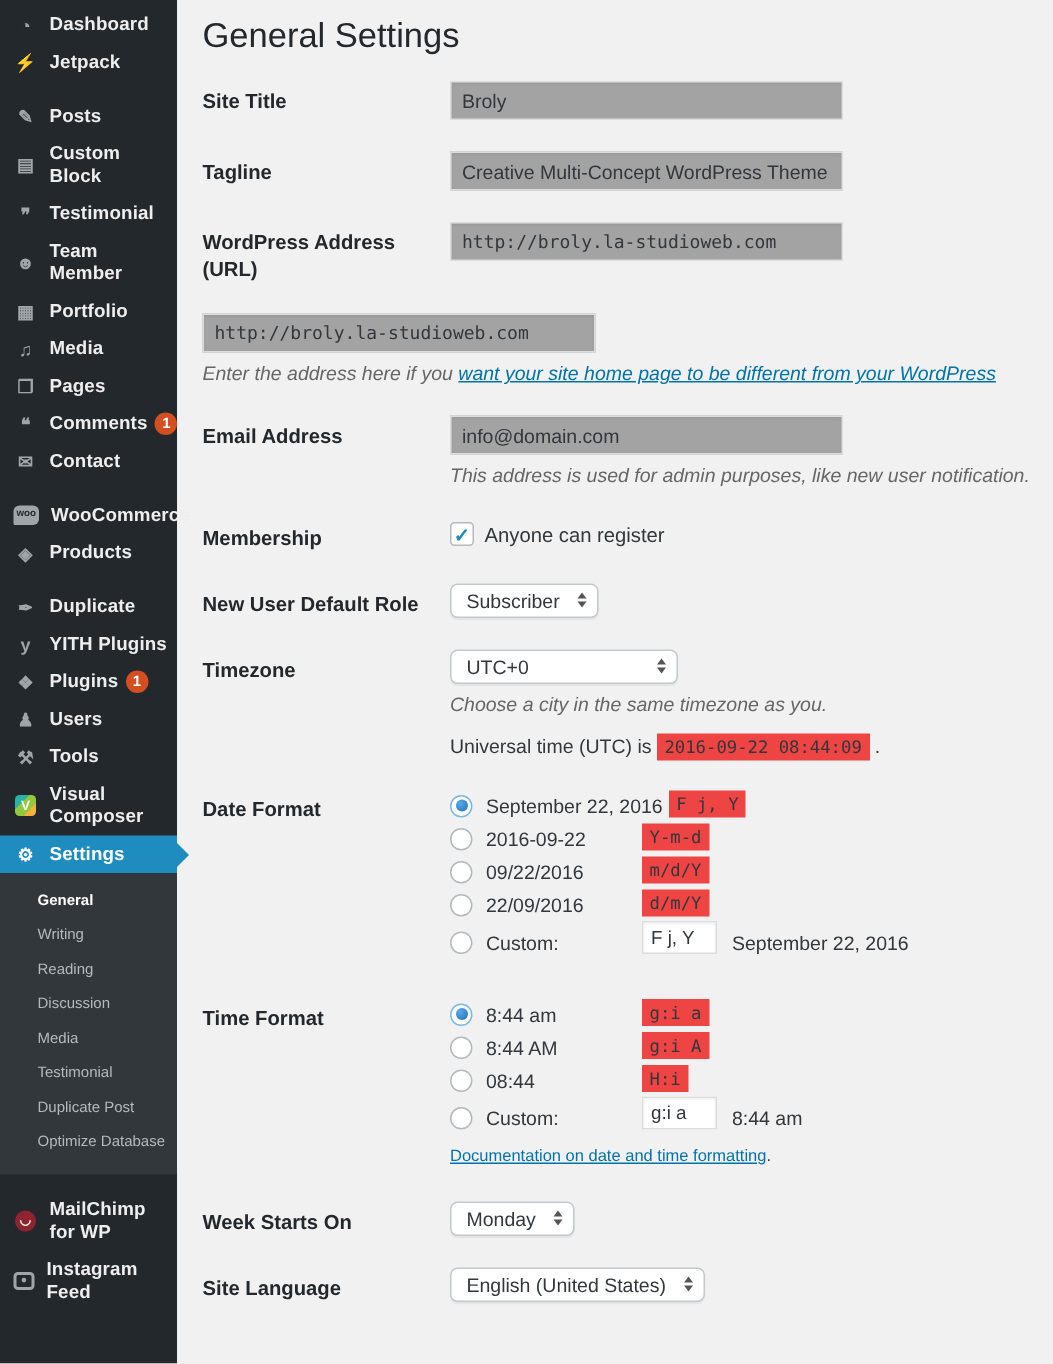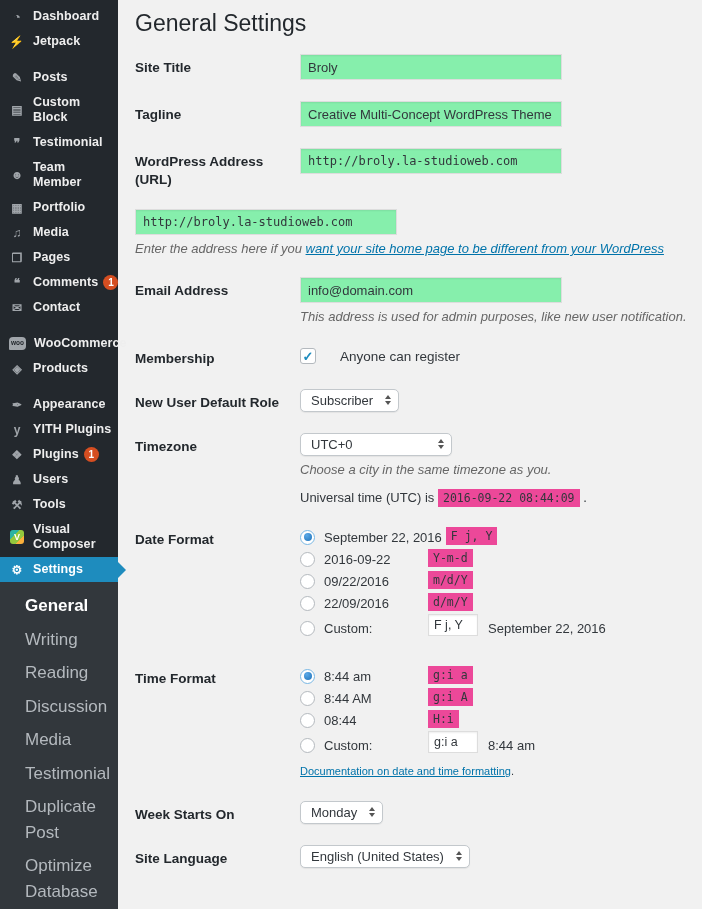--- a/index.html
+++ b/index.html
@@ -23,21 +23,21 @@
   .mlabel{letter-spacing:.1px}
   .badge{margin-left:5px;background:var(--badge);color:#fff;border-radius:50%;
     min-width:15px;height:15px;line-height:15px;text-align:center;font-size:10px;
     font-weight:700;flex-shrink:0}
   .menu-item.active{background:var(--highlight);color:#fff}
   .menu-item.active .mi{color:#fff}
   .menu-item.active::after{content:'';position:absolute;right:-8px;top:50%;
     margin-top:-8px;border:8px solid transparent;border-left:8px solid var(--highlight);
     border-right:0;z-index:5}
   .submenu{background:var(--submenu-bg);padding:7px 0 10px}
-  .submenu-item{padding:4px 4px 4px 25px;color:#b4b9be;font-size:17px;
+  .submenu-item{padding:4px 4px 4px 25px;color:#b4b9be;font-size:10px;
     font-weight:400;cursor:pointer;line-height:1.5}
   .submenu-item.current{color:#fff;font-weight:700}
   
   .mi.woo{background:#a0a5aa;color:#23282d;border-radius:4px 4px 4px 1px;
     font-size:6.5px;font-weight:700;padding:3px 0;width:17px}
   .mi.vc{background:linear-gradient(135deg,#2bb3a3 0 35%,#93c83d 35% 70%,#fbb03b 70% 100%);
     color:#fff;border-radius:3px;width:14px;height:14px;line-height:14px;
     font-size:9px;font-weight:700;margin-left:1px;margin-right:9px}
   .mi.mc{background:#8e2430;color:#fff;border-radius:50%;width:14px;height:14px;
     line-height:12px;font-size:9px;margin-left:1px;margin-right:9px}
@@ -45,41 +45,41 @@
     height:12px;line-height:8px;font-size:7px}
 
   
   .content{flex:1;min-width:0;padding:9px 0 20px 17px;overflow:hidden}
   h1{font-size:23px;font-weight:400;color:#23282d;line-height:29px;margin-bottom:16px}
   .row{display:flex;margin-bottom:21px}
   .th{width:165px;flex-shrink:0;font-size:13.5px;font-weight:700;color:#23282d;
     padding-top:5px;line-height:1.3;padding-right:10px}
   .td{flex:1;min-width:0}
   .text-input{width:262px;height:26px;border:1px solid #ddd;border-radius:0;
-    padding:3px 7px;font-size:13px;color:#32373c;background:#86efac;
+    padding:3px 7px;font-size:13px;color:#32373c;background:#a3a3a3;
     box-shadow:inset 0 1px 2px rgba(0,0,0,.07);font-family:"Liberation Sans",sans-serif}
   .text-input.code{font-family:"DejaVu Sans Mono",monospace;font-size:12px}
   .description{font-style:italic;color:#666;font-size:13px;margin-top:6px;
     white-space:nowrap;overflow:hidden}
   a{color:var(--link);text-decoration:underline;cursor:pointer}
   .description a{font-style:italic}
-  code{font-family:"DejaVu Sans Mono",monospace;background:#ec4899;
+  code{font-family:"DejaVu Sans Mono",monospace;background:#ef4444;
     padding:2px 5px;font-size:11.5px;color:#32373c}
   .utc-line{margin-top:13px;font-size:13px;color:#32373c;white-space:nowrap}
   
   .select{display:inline-flex;align-items:center;background:#fff;
     border:1px solid #c3c8cc;border-radius:5px;padding:3px 7px 3px 10px;
     font-size:13px;color:#32373c;cursor:pointer;box-shadow:0 1px 1px rgba(0,0,0,.06)}
   .stepper{display:inline-flex;flex-direction:column;margin-left:12px;row-gap:2px}
   .stepper i{display:block;width:0;height:0;border-left:3.5px solid transparent;
     border-right:3.5px solid transparent}
   .stepper .up{border-bottom:4px solid #555}
   .stepper .dn{border-top:4px solid #555}
   
-  .check-row{display:flex;align-items:center;gap:24px;font-size:13.5px;
+  .check-row{display:flex;align-items:center;gap:7px;font-size:13.5px;
     color:#32373c;padding-top:3px;cursor:pointer}
   .checkbox{width:16px;height:16px;background:#fff;border:1px solid #b4b9be;
     border-radius:3px;display:inline-flex;align-items:center;justify-content:center;
     flex-shrink:0;cursor:pointer}
   .checkbox.checked::before{content:"✓";color:var(--accent);font-size:13px;font-weight:700}
   .radio-row{display:flex;align-items:flex-end;margin-bottom:3px;min-height:19px;
     font-size:13px;color:#32373c}
   .radio{width:15px;height:15px;border-radius:50%;background:#fff;
     border:1px solid #b4b9be;flex-shrink:0;margin-right:9px;cursor:pointer;
     display:inline-flex;align-items:center;justify-content:center}
@@ -153,21 +153,21 @@
           <span class="mlabel">WooCommerce</span>
         </div>
         <div class="menu-item">
           <span class="mi">◈</span>
           <span class="mlabel">Products</span>
         </div>
       </div>
       <div class="menu-group">
         <div class="menu-item">
           <span class="mi">✒</span>
-          <span class="mlabel">Appearance</span>
+          <span class="mlabel">Duplicate</span>
         </div>
         <div class="menu-item">
           <span class="mi">y</span>
           <span class="mlabel">YITH Plugins</span>
         </div>
         <div class="menu-item">
           <span class="mi">❖</span>
           <span class="mlabel">Plugins</span>
           <span class="badge">1</span>
         </div>

